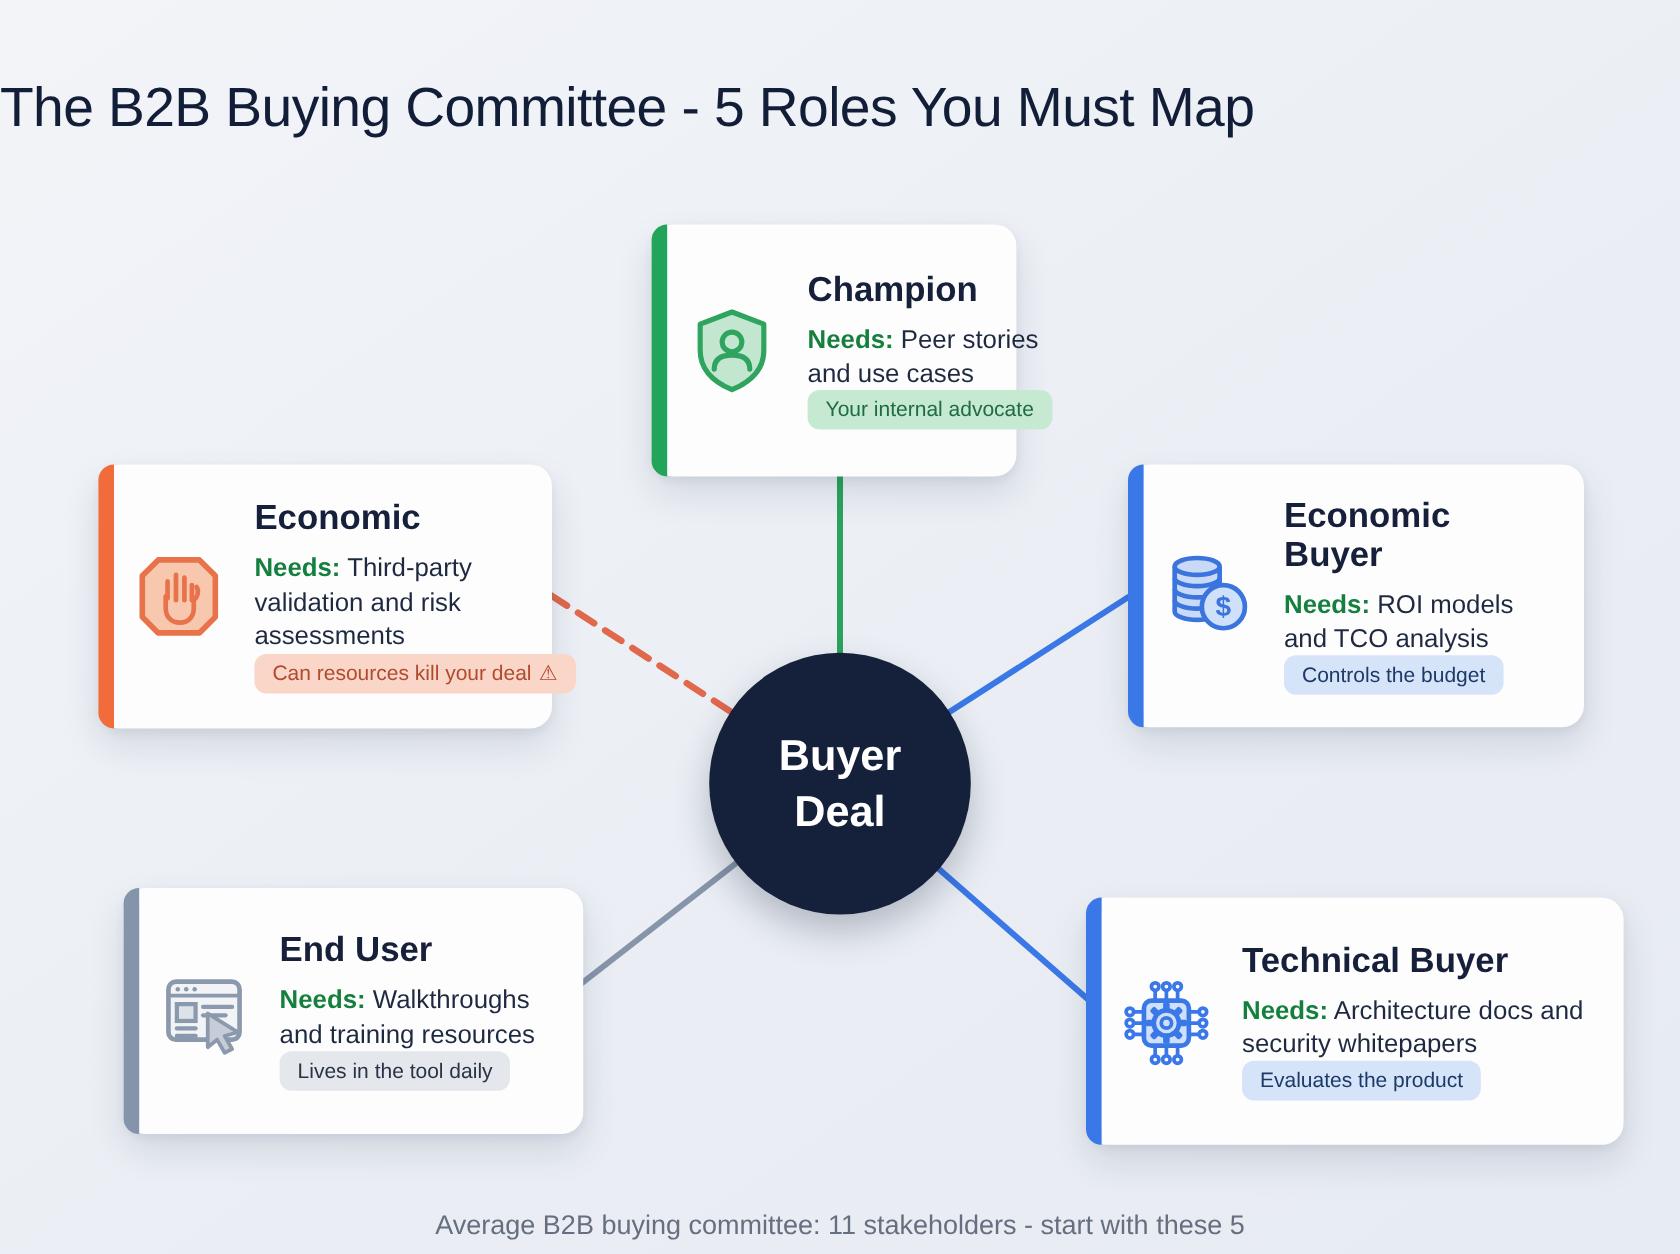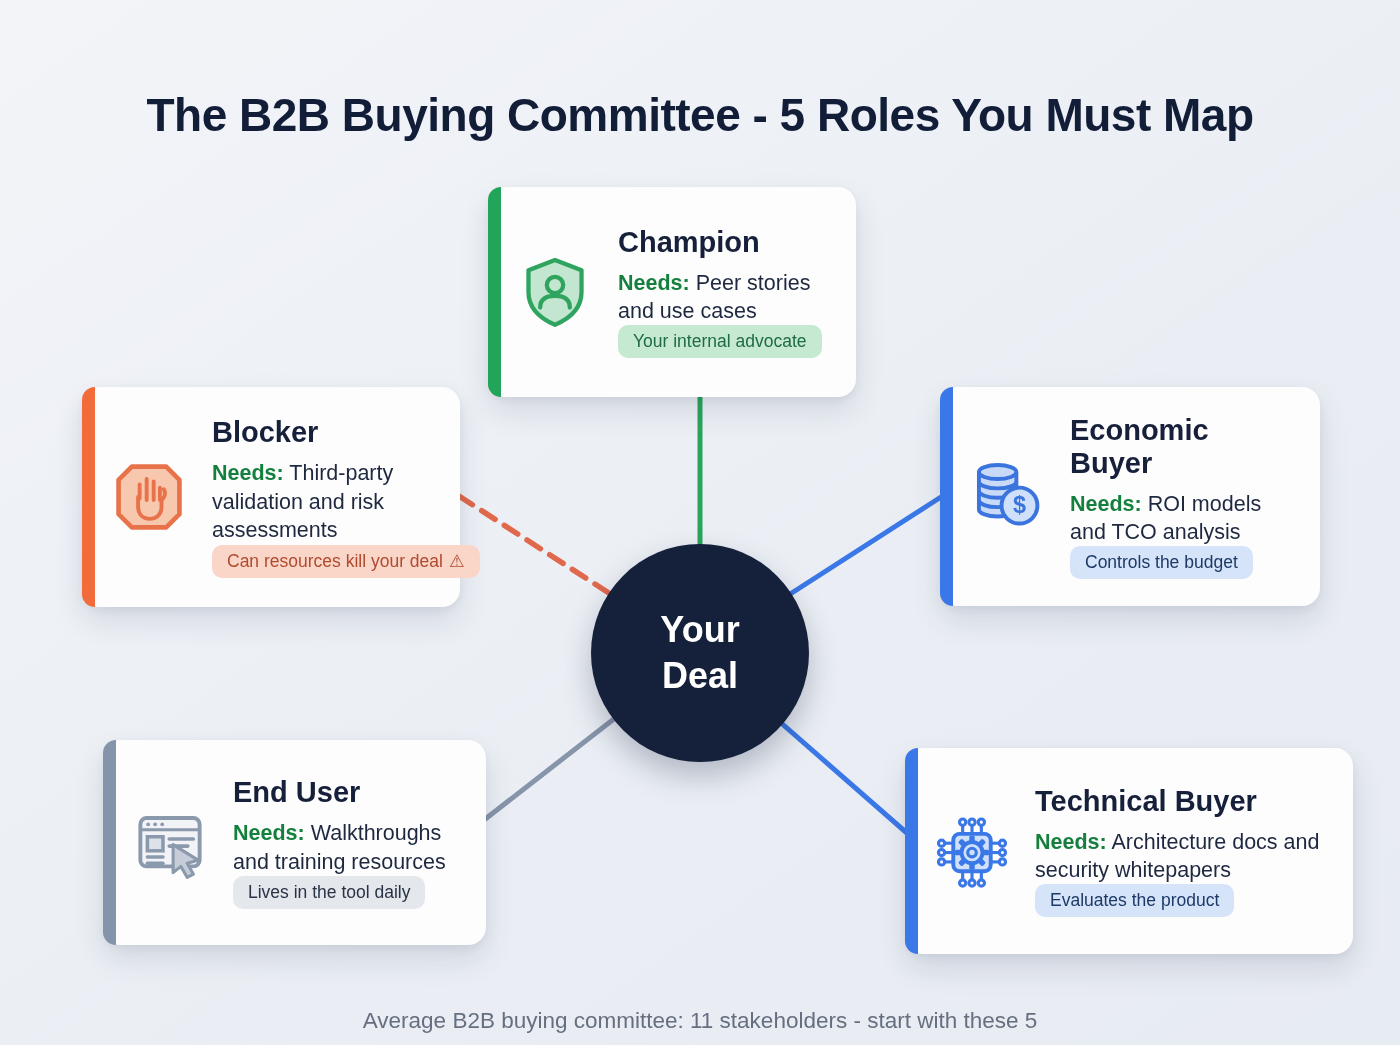--- a/index.html
+++ b/index.html
@@ -8,24 +8,22 @@
 
   .stage {
     position: relative;
     width: 1400px; height: 1045px;
     background: linear-gradient(145deg, #f2f4f8 0%, #eaeef4 60%, #e7ebf2 100%);
     overflow: hidden;
   }
 
   .page-title {
     position: absolute; top: 62px; left: 0; width: 100%;
-    text-align: center;
-    font-size: 46px; font-weight: 700; letter-spacing: -0.5px;
+    font-size: 46px; font-weight: 400; letter-spacing: -0.5px;
     color: #121d38;
-    margin-top: 26px;
   }
 
   .connectors { position: absolute; inset: 0; z-index: 1; }
 
   .card {
     position: absolute; z-index: 2;
     background: #fdfdfe;
     border-radius: 18px;
     box-shadow: 0 14px 30px rgba(25,40,70,.12), 0 3px 8px rgba(25,40,70,.06);
     display: flex; align-items: center; gap: 24px;
@@ -44,21 +42,21 @@
   .badge {
     margin-top: 0;
     display: inline-flex; align-items: center; gap: 6px;
     padding: 6px 15px; border-radius: 10px;
     font-size: 17.5px; font-weight: 500;
     background: var(--badge-bg); color: var(--badge-fg);
     white-space: nowrap;
   }
 
   .card-champion   { --accent:#22a55a; --badge-bg:#c5e9d1; --badge-fg:#1f6b45;
-                     left:488px; top:187px; width:368px; height:210px; }
+                     left:543px; top:187px; width:304px; height:210px; }
   .card-blocker    { --accent:#f26b3a; --badge-bg:#fad6c8; --badge-fg:#b14a2e;
                      left:82px;  top:387px; width:378px; height:220px; }
   .card-economic   { --accent:#3b78e7; --badge-bg:#d6e4fa; --badge-fg:#1d3a66;
                      left:940px; top:387px; width:380px; height:219px; }
   .card-enduser    { --accent:#8494aa; --badge-bg:#e4e7ec; --badge-fg:#2a3345;
                      left:103px; top:740px; width:383px; height:205px; }
   .card-technical  { --accent:#3b78e7; --badge-bg:#d6e4fa; --badge-fg:#1d3a66;
                      left:905px; top:748px; width:448px; height:206px; }
 
   .center-circle {
@@ -112,21 +110,21 @@
       <svg viewBox="0 0 100 100" width="78" height="78">
         <polygon points="28,11 72,11 89,28 89,72 72,89 28,89 11,72 11,28" fill="#f8c8ae" stroke="#e8734a" stroke-width="6" stroke-linejoin="round"></polygon>
         <path d="M36 50 L36 62 C36 72 42 78 51 78 C60 78 66 72 66 63 L66 54 C70 51 72 45 69 40" fill="none" stroke="#e8734a" stroke-width="5" stroke-linecap="round" stroke-linejoin="round"></path>
         <line x1="38" y1="52" x2="38" y2="34" stroke="#e8734a" stroke-width="5" stroke-linecap="round"></line>
         <line x1="47" y1="54" x2="47" y2="27" stroke="#e8734a" stroke-width="5" stroke-linecap="round"></line>
         <line x1="56" y1="54" x2="56" y2="30" stroke="#e8734a" stroke-width="5" stroke-linecap="round"></line>
         <line x1="64" y1="54" x2="64" y2="38" stroke="#e8734a" stroke-width="5" stroke-linecap="round"></line>
       </svg>
     </span>
     <div class="card-body">
-      <div class="card-title">Blocker</div>
+      <div class="card-title">Economic</div>
       <div class="card-needs"><span class="needs-label">Needs:</span><span> Third-party validation and risk assessments</span></div>
       <span class="badge">
           <span>Can resources kill your deal</span>
           <span>⚠</span>
         </span>
     </div>
   </div>
 
   <div class="card card-economic">
     <span class="card-icon">
@@ -216,19 +214,19 @@
       </svg>
     </span>
     <div class="card-body">
       <div class="card-title">Technical Buyer</div>
       <div class="card-needs"><span class="needs-label">Needs:</span><span> Architecture docs and security whitepapers</span></div>
       <span class="badge">Evaluates the product</span>
     </div>
   </div>
 
   <div class="center-circle">
-    <span>Your</span>
+    <span>Buyer</span>
     <span>Deal</span>
   </div>
 
   <div class="footnote">Average B2B buying committee: 11 stakeholders - start with these 5</div>
 
 </div>
 
 </body></html>

